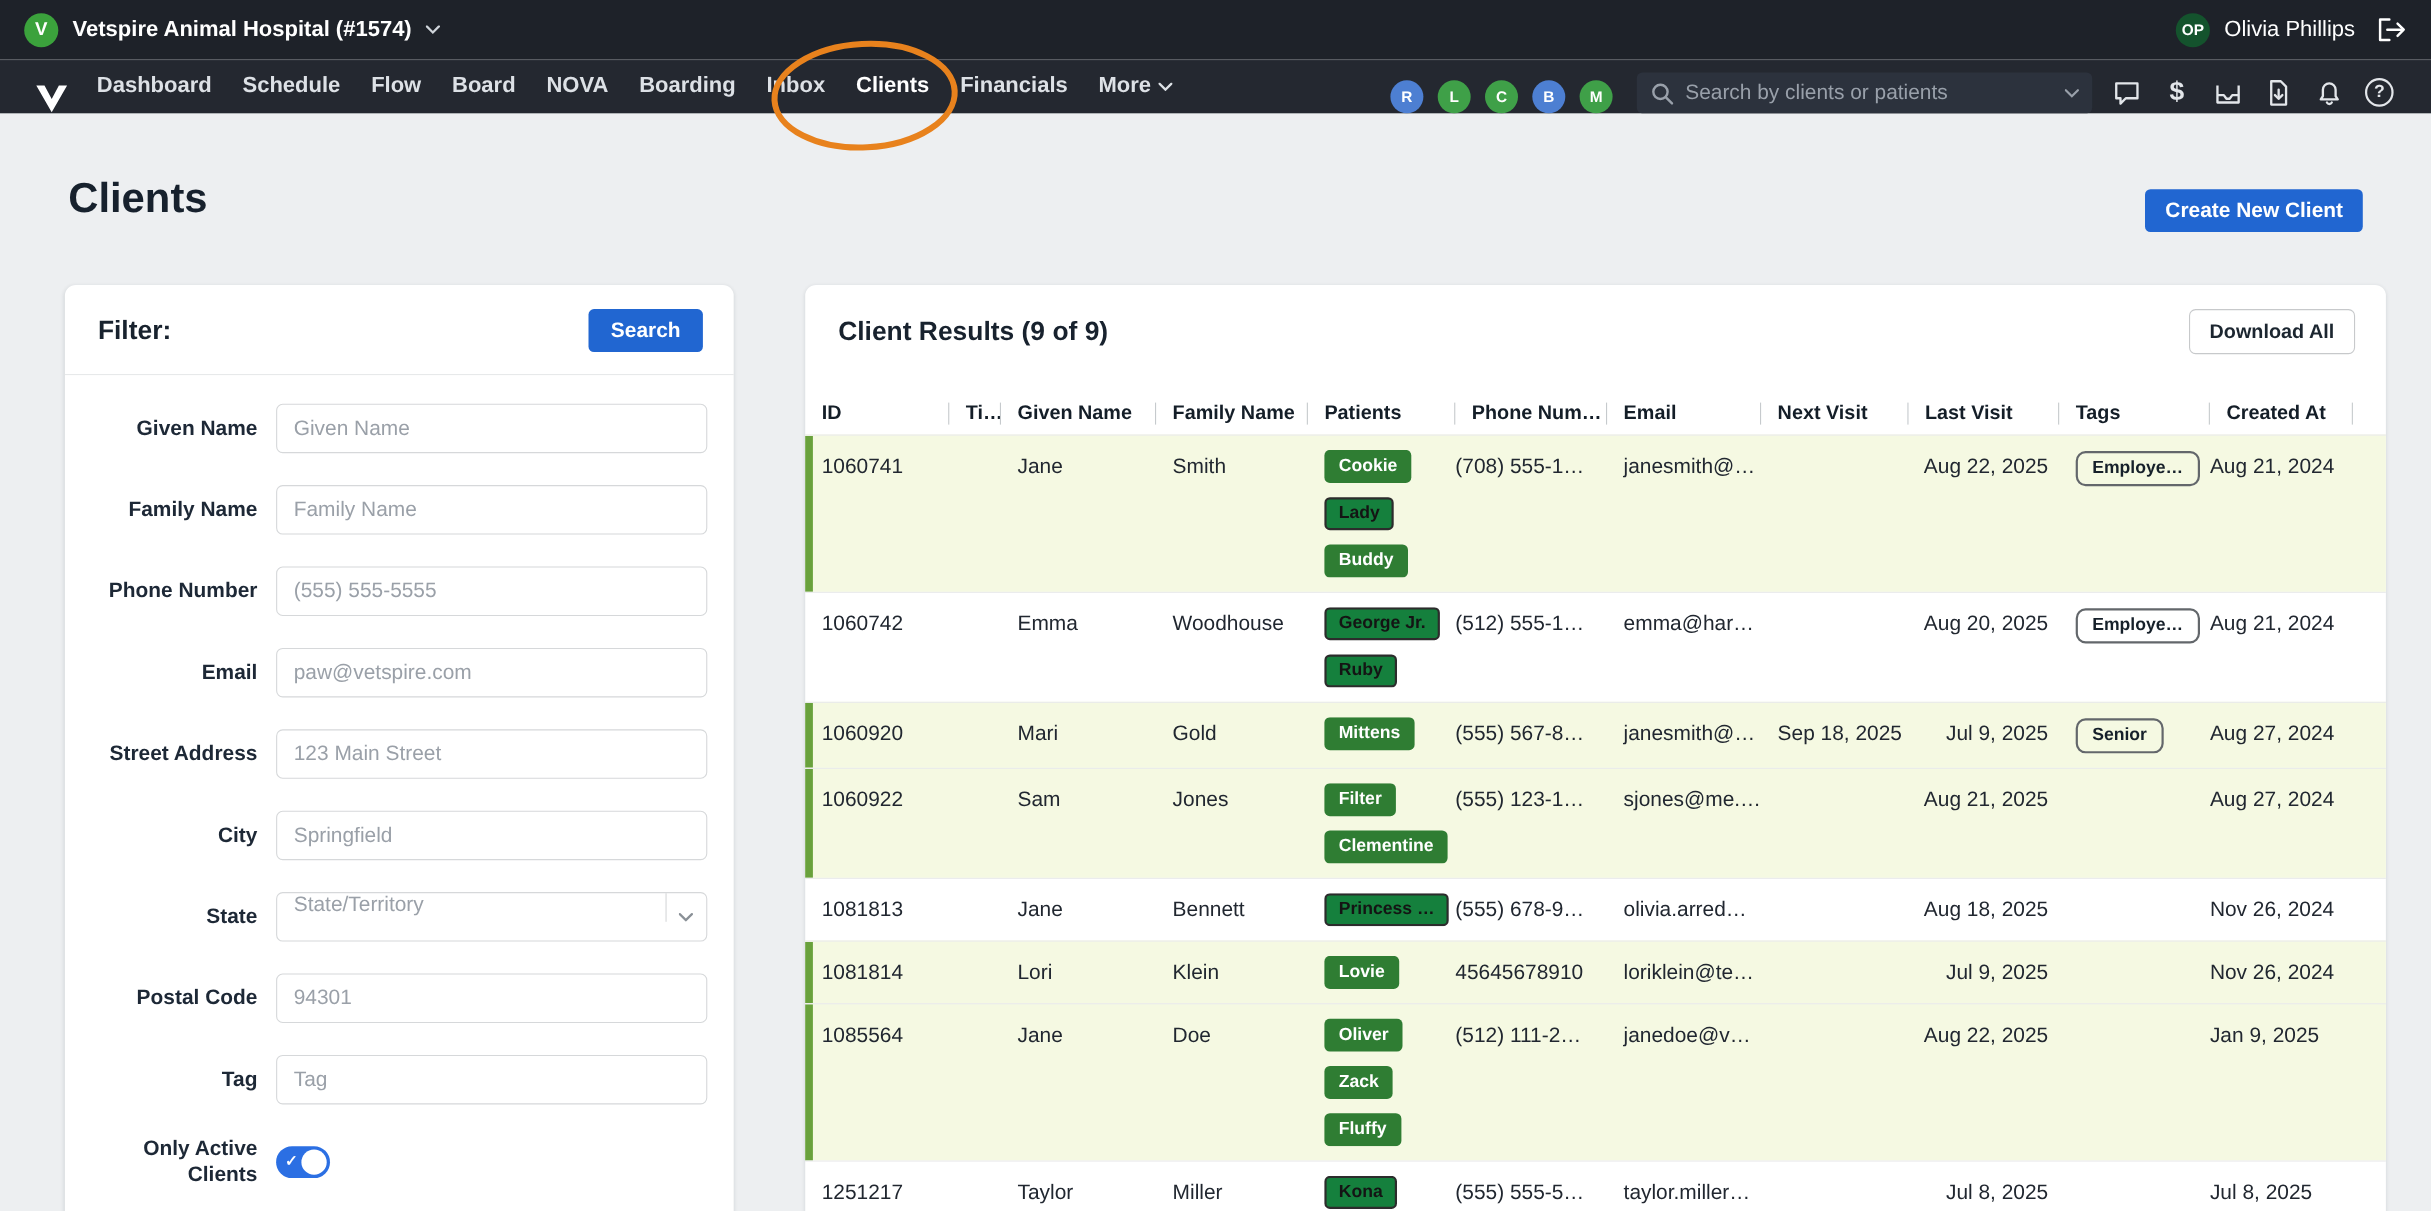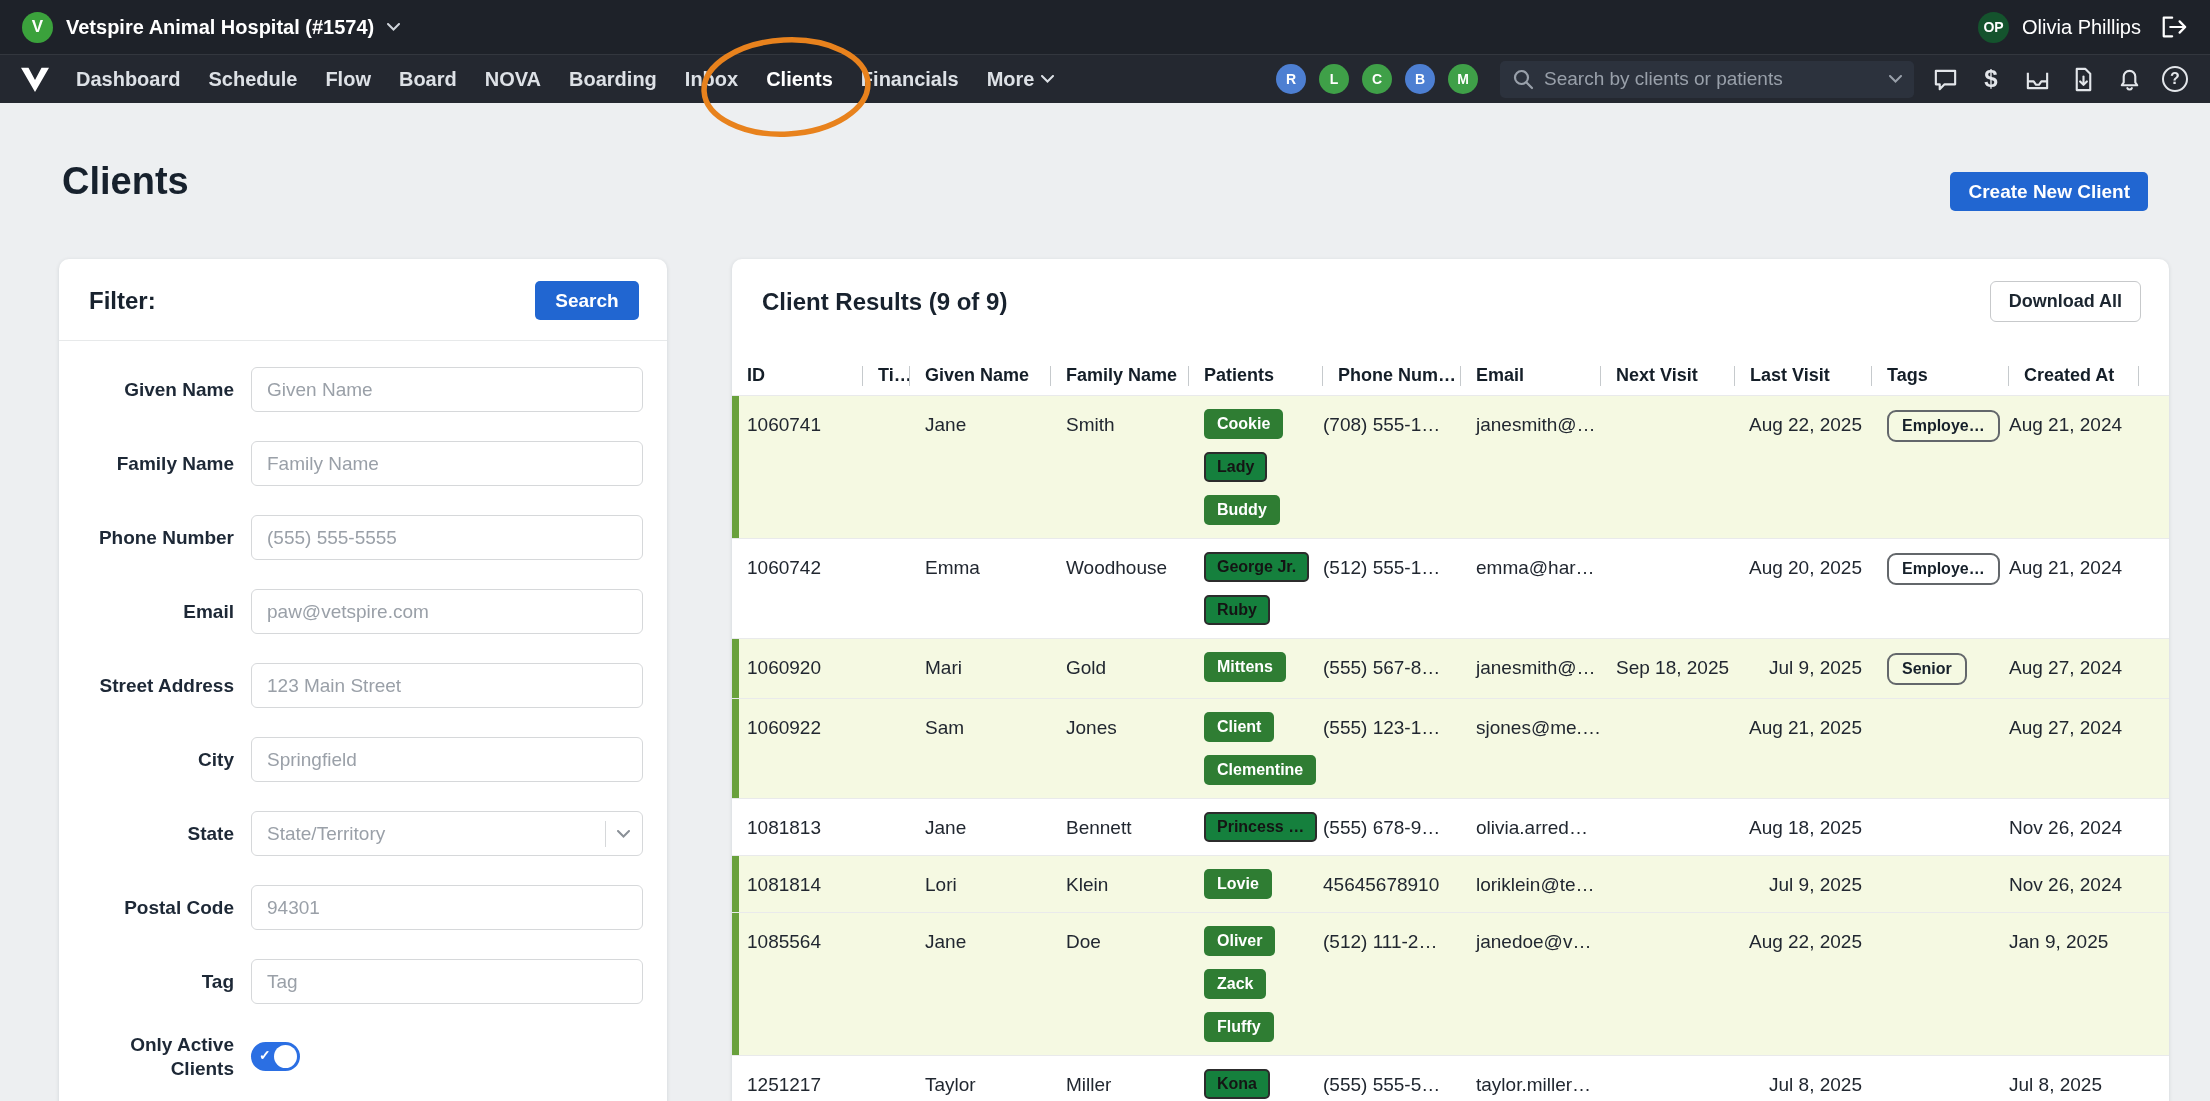--- a/index.html
+++ b/index.html
@@ -12,21 +12,21 @@
 .org-avatar{width:31px;height:31px;border-radius:50%;background:#3ba23c;display:flex;align-items:center;justify-content:center;font-weight:700;font-size:17px;color:#fff}
 .org-name{font-size:20px;font-weight:600}
 .chev{display:inline-flex;align-items:center}
 .spacer{flex:1}
 .userbox{display:flex;align-items:center;gap:13px}
 .user-avatar{width:31px;height:31px;border-radius:50%;background:#14532d;display:flex;align-items:center;justify-content:center;font-weight:700;font-size:14px}
 .user-name{font-size:20px}
 .logout{margin-left:6px;display:flex;cursor:pointer}
 
 
-.navbar{height:49px;background:#242830;display:flex;align-items:center;padding:0 16px;border-top:1px solid rgba(255,255,255,.07)}
+.navbar{height:49px;background:#242830;display:flex;align-items:flex-end;padding:0 28px;border-top:1px solid rgba(255,255,255,.07)}
 .logo{margin:0 12px 0 4px;display:flex;align-items:center}
 #nav-items{display:flex;align-items:center}
 .nav-item{padding:0 14px;height:49px;font-size:20px;font-weight:600;color:#dde1e6;cursor:pointer;white-space:nowrap;display:flex;align-items:center;gap:7px}
 .nav-item.active{color:#fff;font-weight:700}
 .mini-avatars{margin-left:auto;display:flex;align-items:center;gap:13px;margin-right:22px}
 .mini-avatar{width:30px;height:30px;border-radius:50%;display:flex;align-items:center;justify-content:center;font-size:14px;font-weight:700;color:#fff;cursor:pointer}
 .navsearch{width:414px;height:37px;background:#2c323d;border-radius:5px;display:flex;align-items:center;padding:0 12px;gap:10px}
 .navsearch input{flex:1;background:transparent;border:none;outline:none;color:#d6dae0;font-size:19px;font-family:inherit;min-width:0}
 .navsearch input::placeholder{color:#99a0aa}
 .searchchev{color:#99a0aa}
@@ -49,21 +49,21 @@
 .filter-card .card-head{border-bottom:1px solid #e7e9ea}
 .fsearch-btn{width:104px;height:39px;background:#2166d1;color:#fff;border:none;border-radius:5px;font-size:19px;font-weight:700;font-family:inherit;cursor:pointer}
 .dl-btn{height:41px;padding:0 18px;background:#fff;border:1px solid #c7c9cb;border-radius:6px;font-size:18px;font-weight:700;color:#1c2630;font-family:inherit;cursor:pointer}
 
 
 .fields{padding:26px 24px 0 24px}
 .field{display:flex;align-items:center;margin-bottom:29px}
 .field-label{width:151px;text-align:right;font-size:19px;font-weight:700;color:#1d2836;line-height:1.25}
 .finput{margin-left:17px;width:392px;height:45px;border:1px solid #d6d8da;border-radius:6px;padding:0 15px;font-size:19px;color:#333;font-family:inherit;outline:none;background:#fff}
 .finput::placeholder{color:#9aa0a8}
-.fselect{margin-left:17px;width:392px;height:45px;border:1px solid #d6d8da;border-radius:6px;padding:0 12px 0 15px;display:flex;align-items:center;cursor:pointer;background:#fff}
+.fselect{margin-left:17px;width:392px;height:45px;border:1px solid #d6d8da;border-radius:6px;padding:0 12px 0 15px;display:flex;cursor:pointer;background:#fff}
 .fselect .ph{flex:1;font-size:19px;color:#9aa0a8}
 .fselect .vr{width:1px;height:26px;background:#d6d8da;margin-right:11px}
 .fselect .chev{color:#8a9097}
 .toggle{margin-left:17px;width:49px;height:29px;border-radius:15px;background:#2b6fe3;position:relative;cursor:pointer}
 .toggle .knob{position:absolute;top:3px;right:3px;width:23px;height:23px;border-radius:50%;background:#fff}
 .toggle .tick{position:absolute;left:8px;top:5px;color:#fff;font-size:14px;font-weight:700}
 
 
 .thead,.trow{display:grid;grid-template-columns:131px 47px 141px 138px 134px 138px 140px 134px 137px 137px 1fr}
 .thead{margin-top:14px;height:39px;align-items:center}
@@ -319,21 +319,21 @@
         <div class="cell col-last">Jul 9, 2025</div>
         <div class="cell tags-cell col-tags"><span class="tagpill">Senior</span></div>
         <div class="cell col-created">Aug 27, 2024</div>
       </div>
       <div class="trow hl">
         <div class="cell col-id">1060922</div>
         <div class="cell col-title"></div>
         <div class="cell col-given">Sam</div>
         <div class="cell col-family">Jones</div>
         <div class="cell pills col-patients">
-          <span class="pill filled">Client</span>
+          <span class="pill filled">Filter</span>
           <span class="pill filled">Clementine</span>
         </div>
         <div class="cell right col-phone">(555) 123-1…</div>
         <div class="cell col-email">sjones@me.…</div>
         <div class="cell col-next"></div>
         <div class="cell col-last">Aug 21, 2025</div>
         <div class="cell tags-cell col-tags"></div>
         <div class="cell col-created">Aug 27, 2024</div>
       </div>
       <div class="trow">

